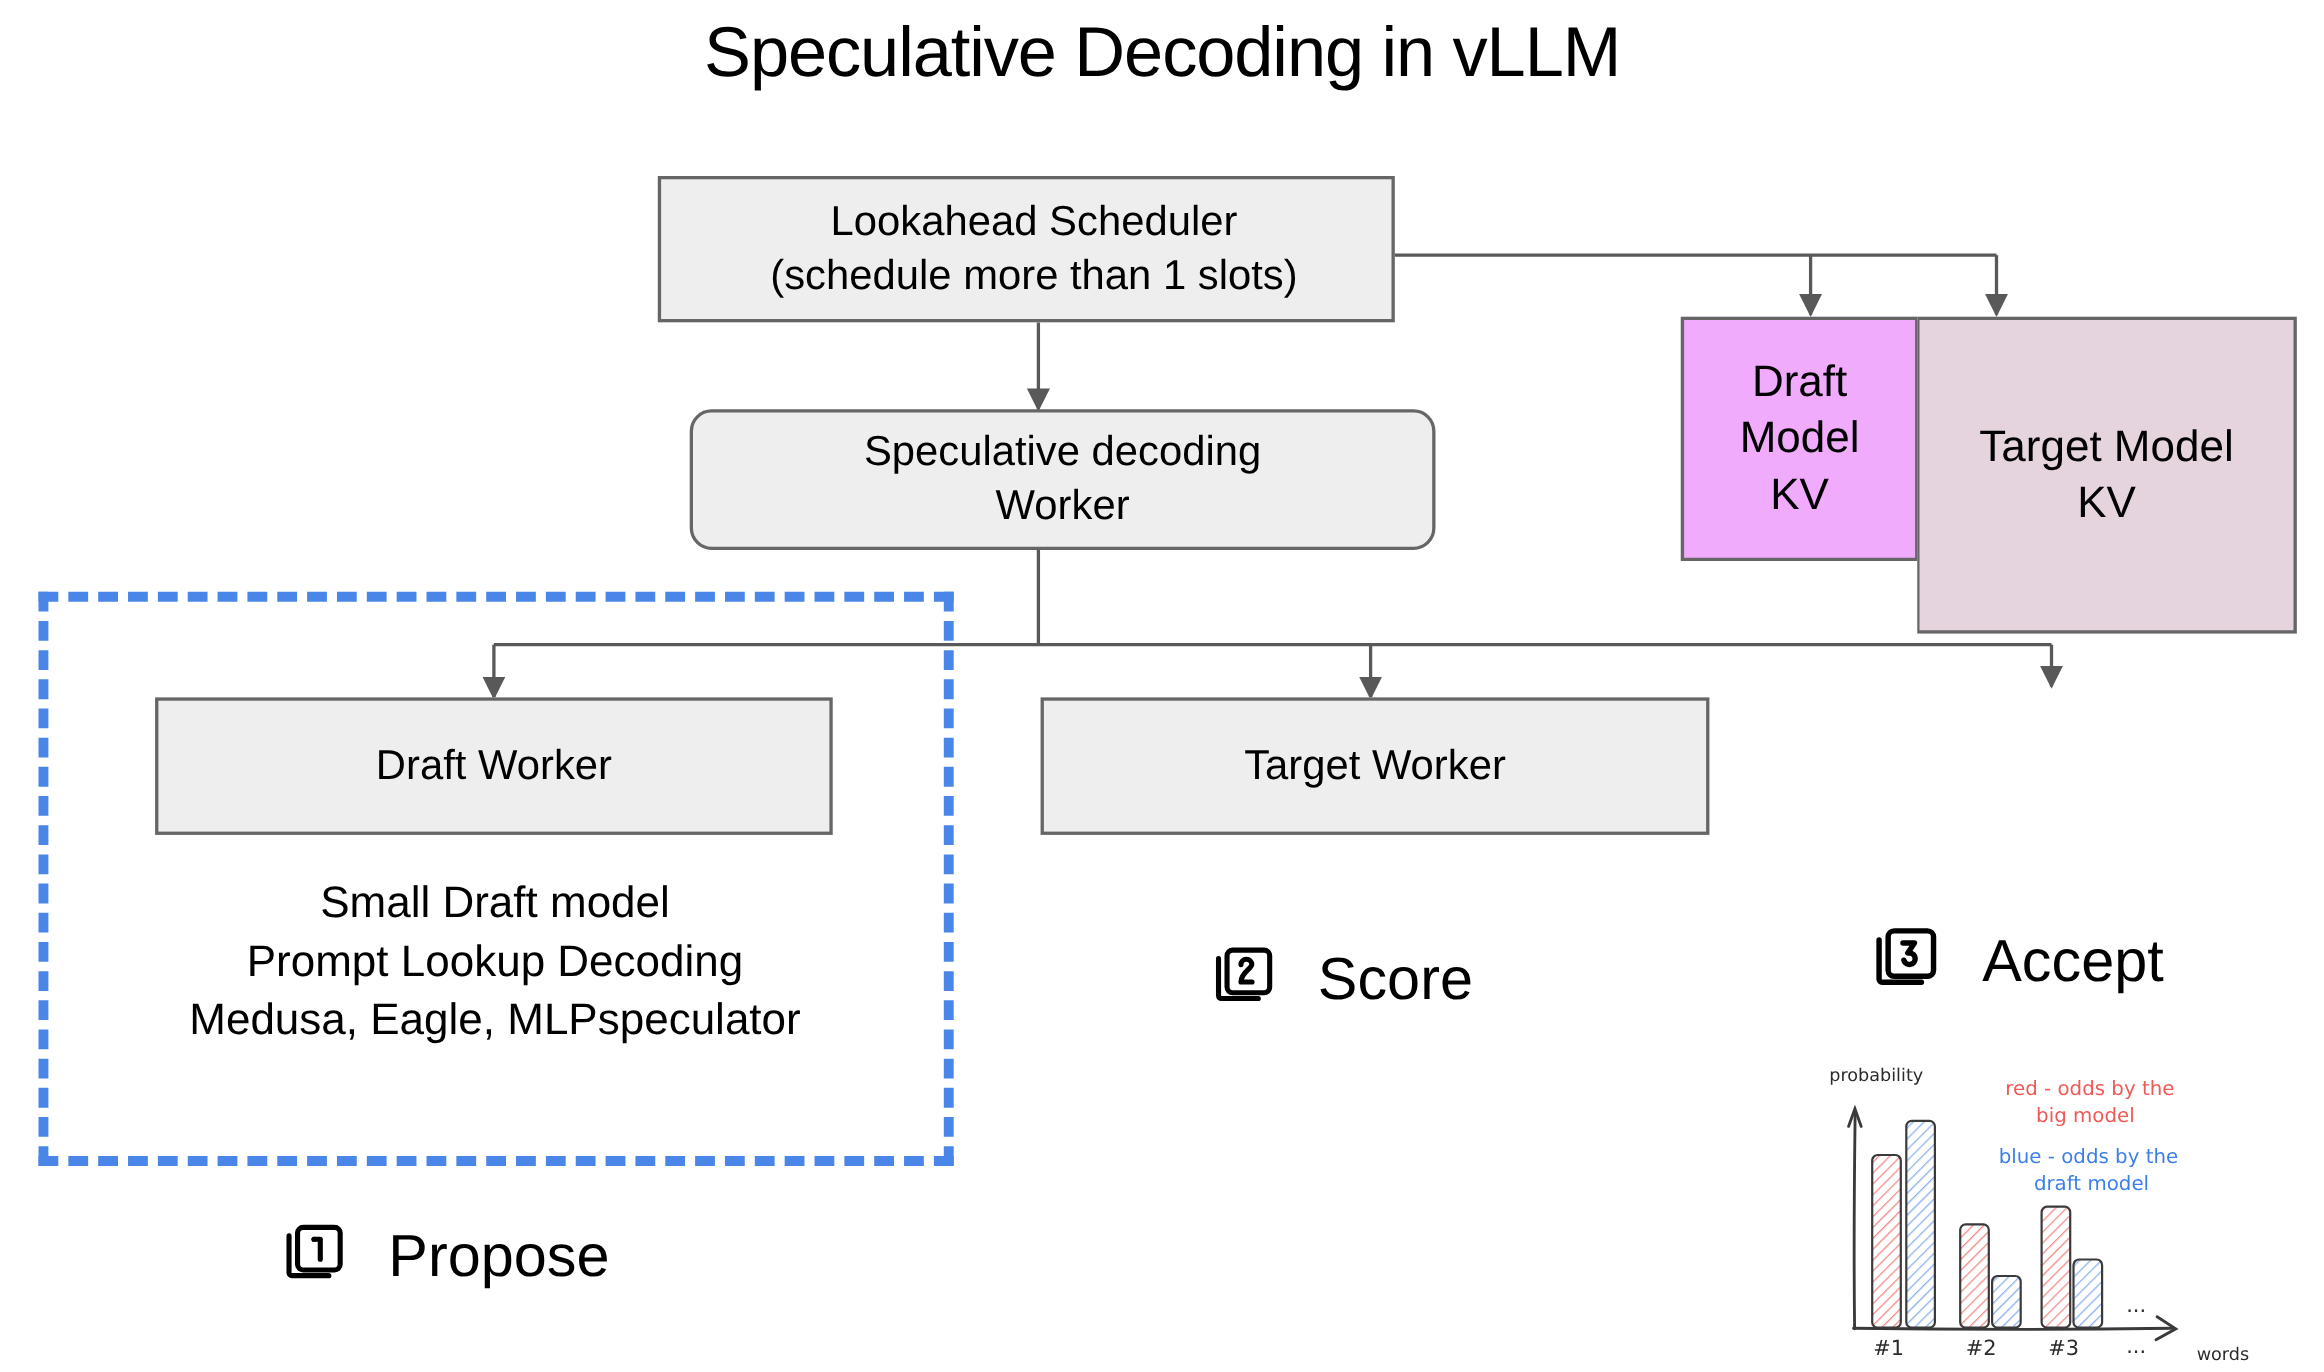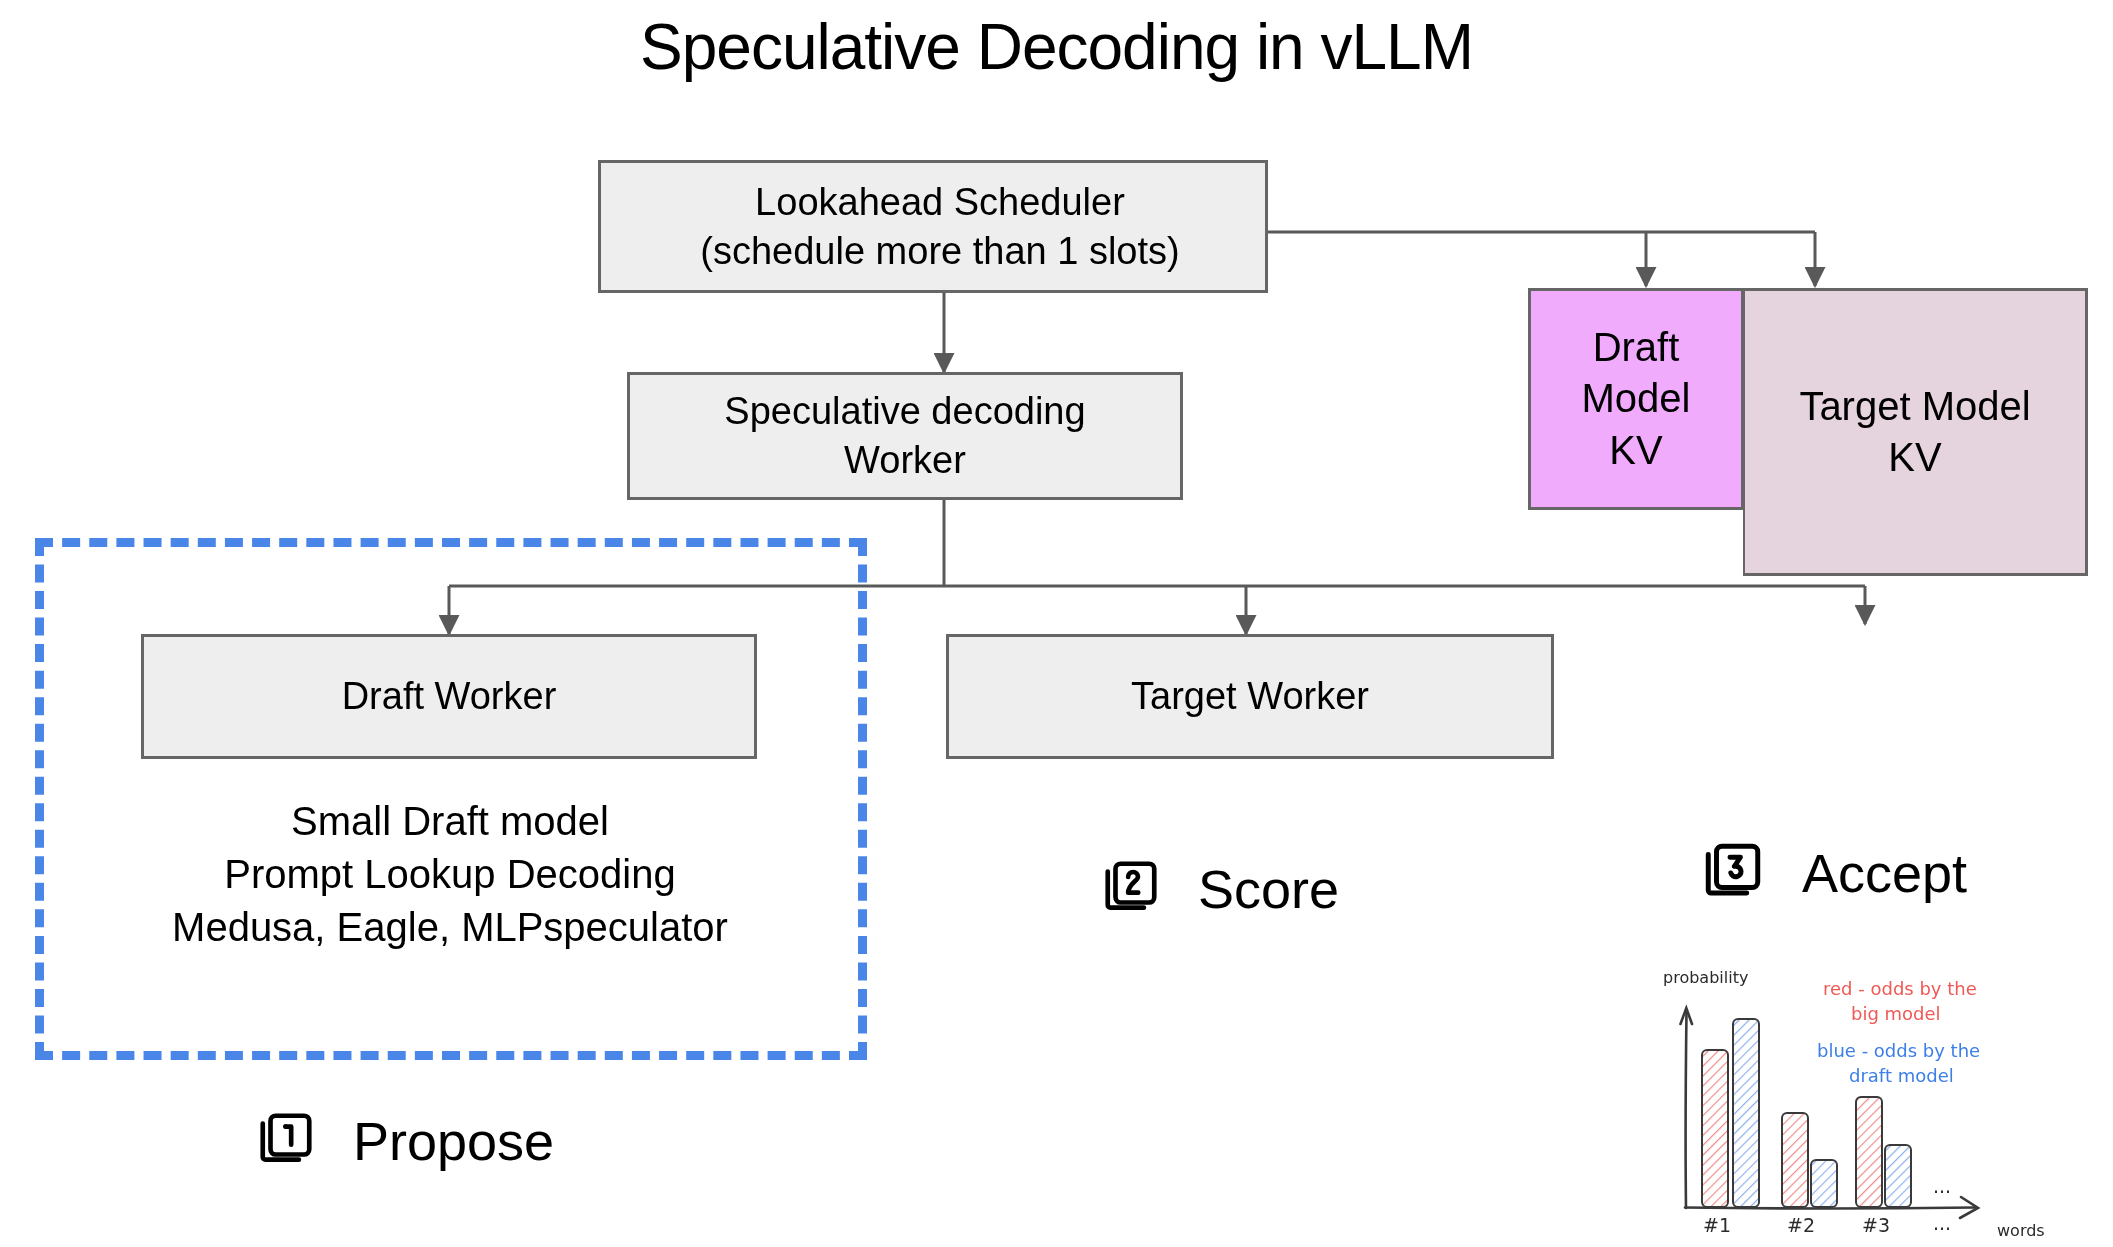--- a/index.html
+++ b/index.html
@@ -149,21 +149,21 @@
 
       <path d="M 1246 586 L 1246 634" marker-end="url(#arrow)"></path>
 
       <path d="M 1865 586 L 1865 624" marker-end="url(#arrow)"></path>
     </g>
   </svg>
 
   <div class="node" style="left:598px; top:160px; width:670px; height:133px;padding-left:24px;">Lookahead Scheduler
 (schedule more than 1 slots)</div>
 
-  <div class="node" style="left:627px; top:372px; width:556px; height:128px;">Speculative decoding
+  <div class="node" style="left:627px; top:372px; width:678px; height:128px;border-radius:20px;">Speculative decoding
 Worker</div>
 
   <div class="node kv-draft" style="left:1528px; top:288px; width:215px; height:222px; font-size:40px;">Draft
 Model
 KV</div>
 
   <div class="node kv-target" style="left:1743px; top:288px; width:345px; height:288px; font-size:40px;">Target Model
 KV</div>
 
   <div class="node" style="left:141px; top:634px; width:616px; height:125px;">Draft Worker</div>

